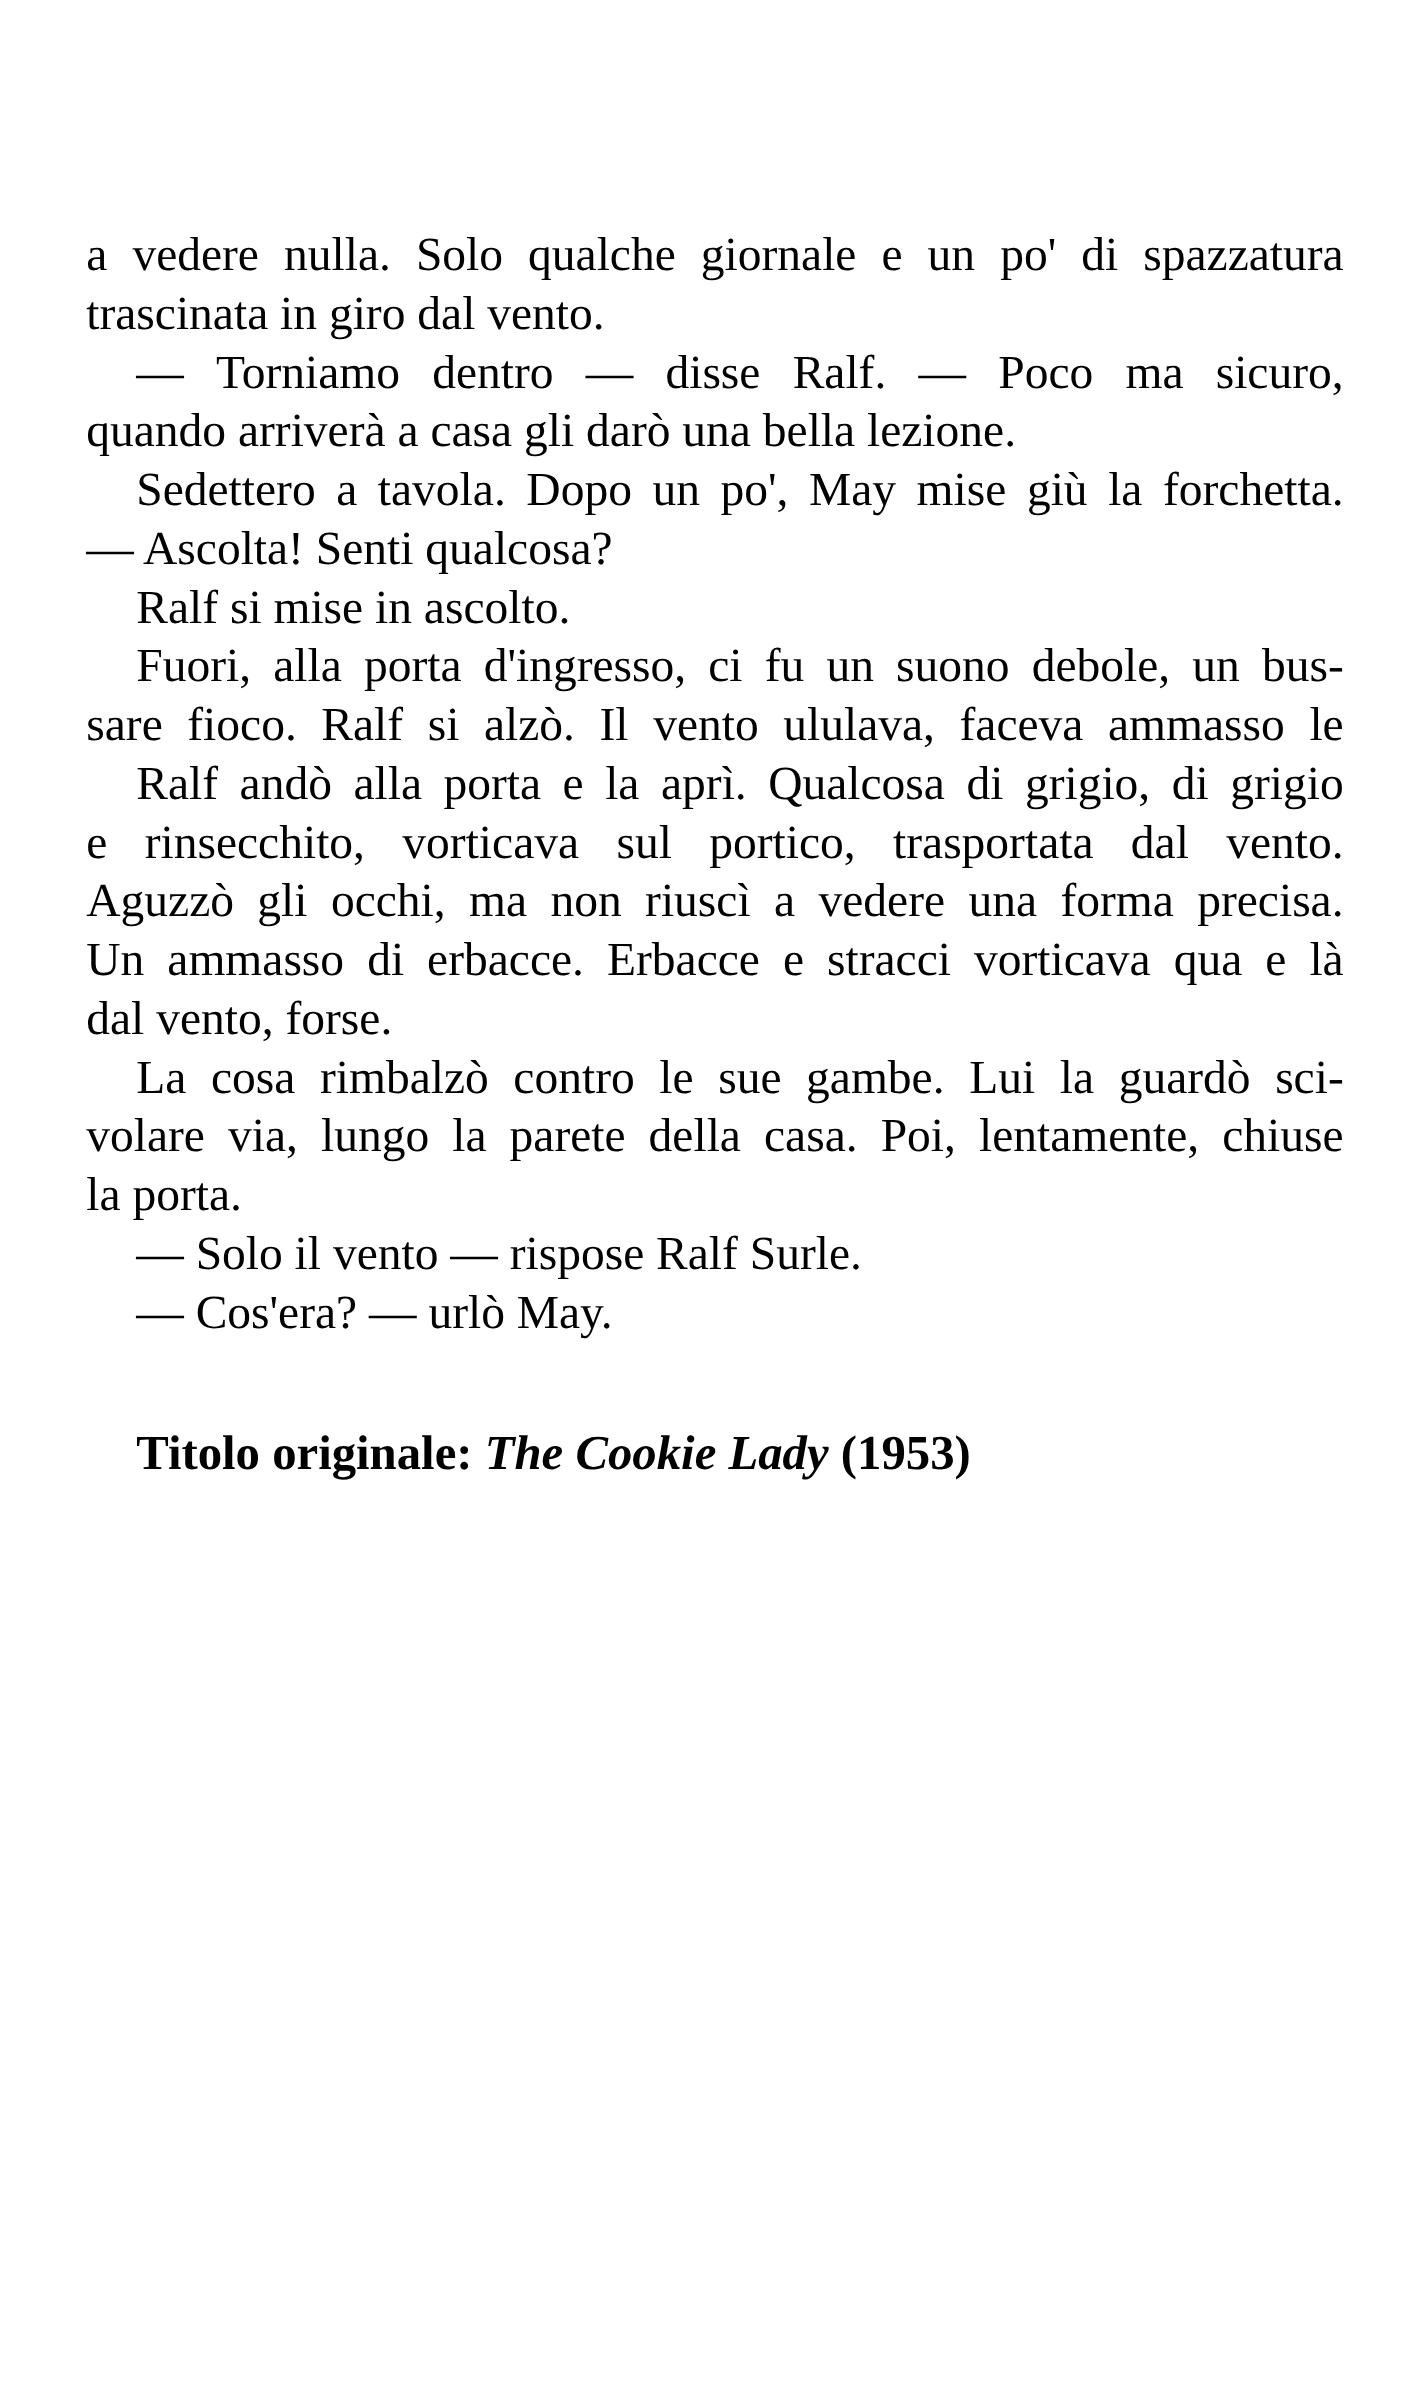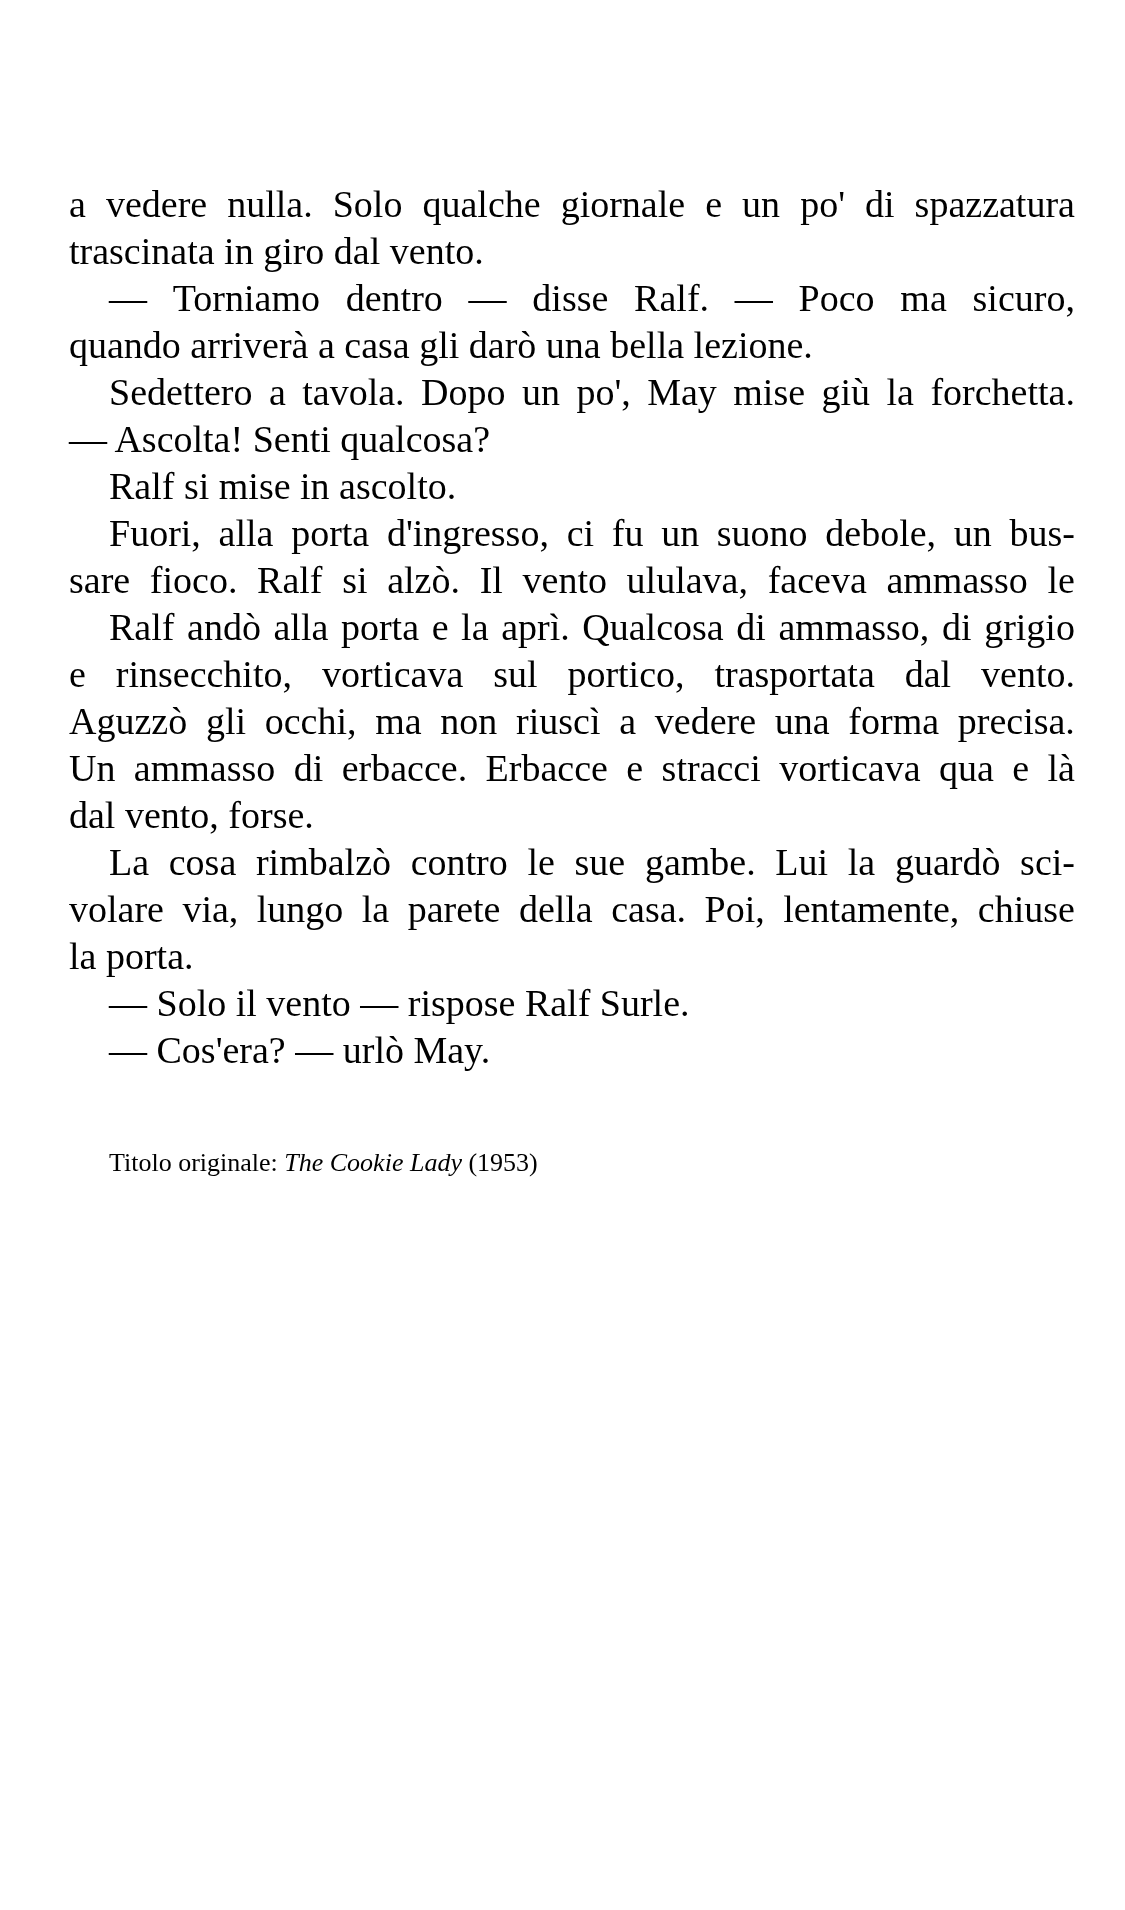--- a/index.html
+++ b/index.html
@@ -28,23 +28,24 @@
   .line.j {
     display: flex;
     justify-content: space-between;
     white-space: normal;
   }
   .line.ind { padding-left: 40px; }
   .line.j span { flex: 0 0 auto; }
   .footnote {
     margin-top: 65px;
     padding-left: 40px;
-    font-size: 26px;
+    font-size: 39px;
     line-height: 47px;
     white-space: pre-wrap;
+    font-weight: bold;
   }
   .footnote em { font-style: italic; }
 </style>
 </head>
 <body>
 
 <div class="page">
   <div class="text-block">
       <div class="para">
         <div class="line j">
@@ -128,21 +129,21 @@
         <div class="line j ind">
           <span>Ralf</span>
           <span>andò</span>
           <span>alla</span>
           <span>porta</span>
           <span>e</span>
           <span>la</span>
           <span>aprì.</span>
           <span>Qualcosa</span>
           <span>di</span>
-          <span>ammasso,</span>
+          <span>grigio,</span>
           <span>di</span>
           <span>grigio</span>
         </div>
         <div class="line j">
           <span>e</span>
           <span>rinsecchito,</span>
           <span>vorticava</span>
           <span>sul</span>
           <span>portico,</span>
           <span>trasportata</span>

